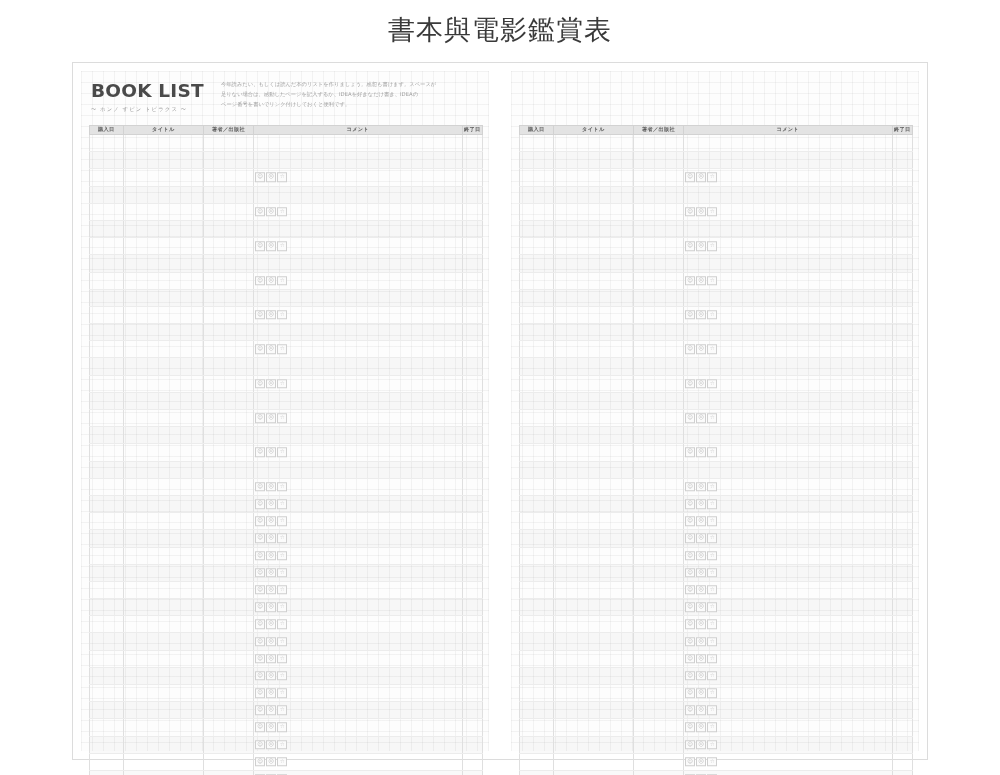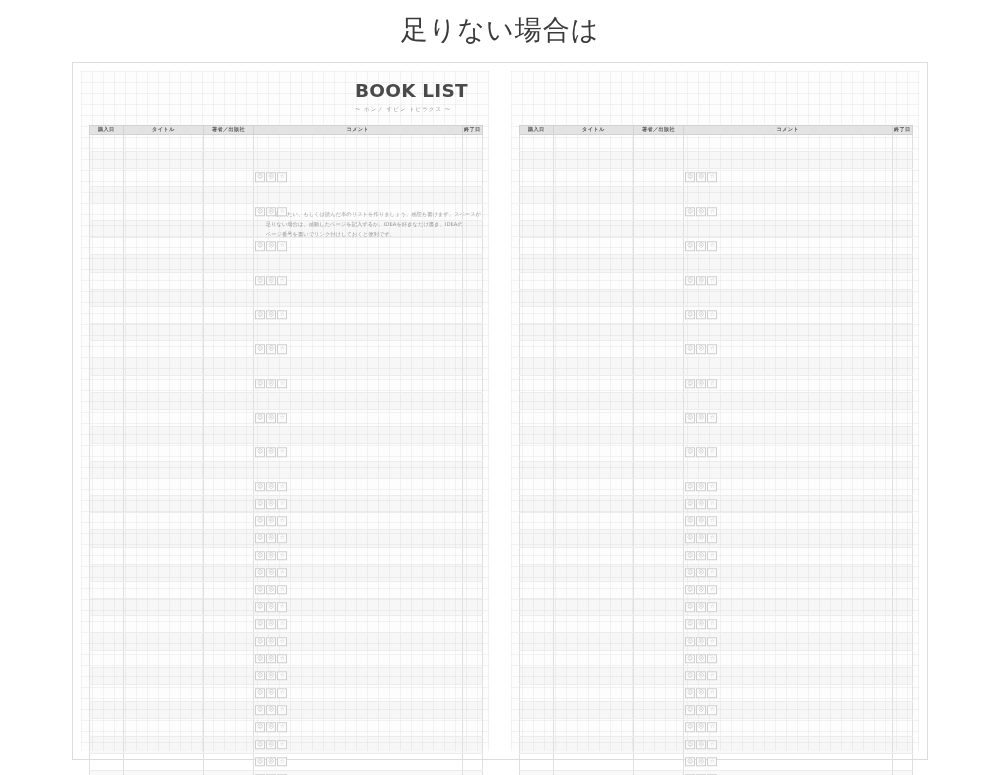--- a/index.html
+++ b/index.html
@@ -61,22 +61,21 @@
   }
 
   
   .header-block {
     position: absolute;
     left: 10px;
     top: 7px;
     right: 8px;
     height: 44px;
     display: flex;
-    align-items: flex-end;
-    flex-direction: column;
+    align-items: flex-start;
   }
   .brand {
     width: 126px;
     flex: 0 0 126px;
     padding-top: 4px;
   }
   .brand-title {
     font-family: "DejaVu Sans", sans-serif;
     font-size: 18.5px;
     font-weight: bold;
@@ -167,21 +166,21 @@
     font-size: 5.5px;
     line-height: 1;
     color: #bdbdbd;
     font-family: "DejaVu Sans", sans-serif;
     box-sizing: border-box;
   }
 </style>
 </head>
 <body>
 
-<div class="page-title">足りない場合は</div>
+<div class="page-title">書本與電影鑑賞表</div>
 
 <div class="spread-frame">
   <div class="spread-inner">
 
     <div class="page">
 
       <div class="header-block">
         <div class="brand">
           <div class="brand-title">BOOK LIST</div>
           <div class="brand-sub">〜 ホンノ すピン トピラクス 〜</div>

